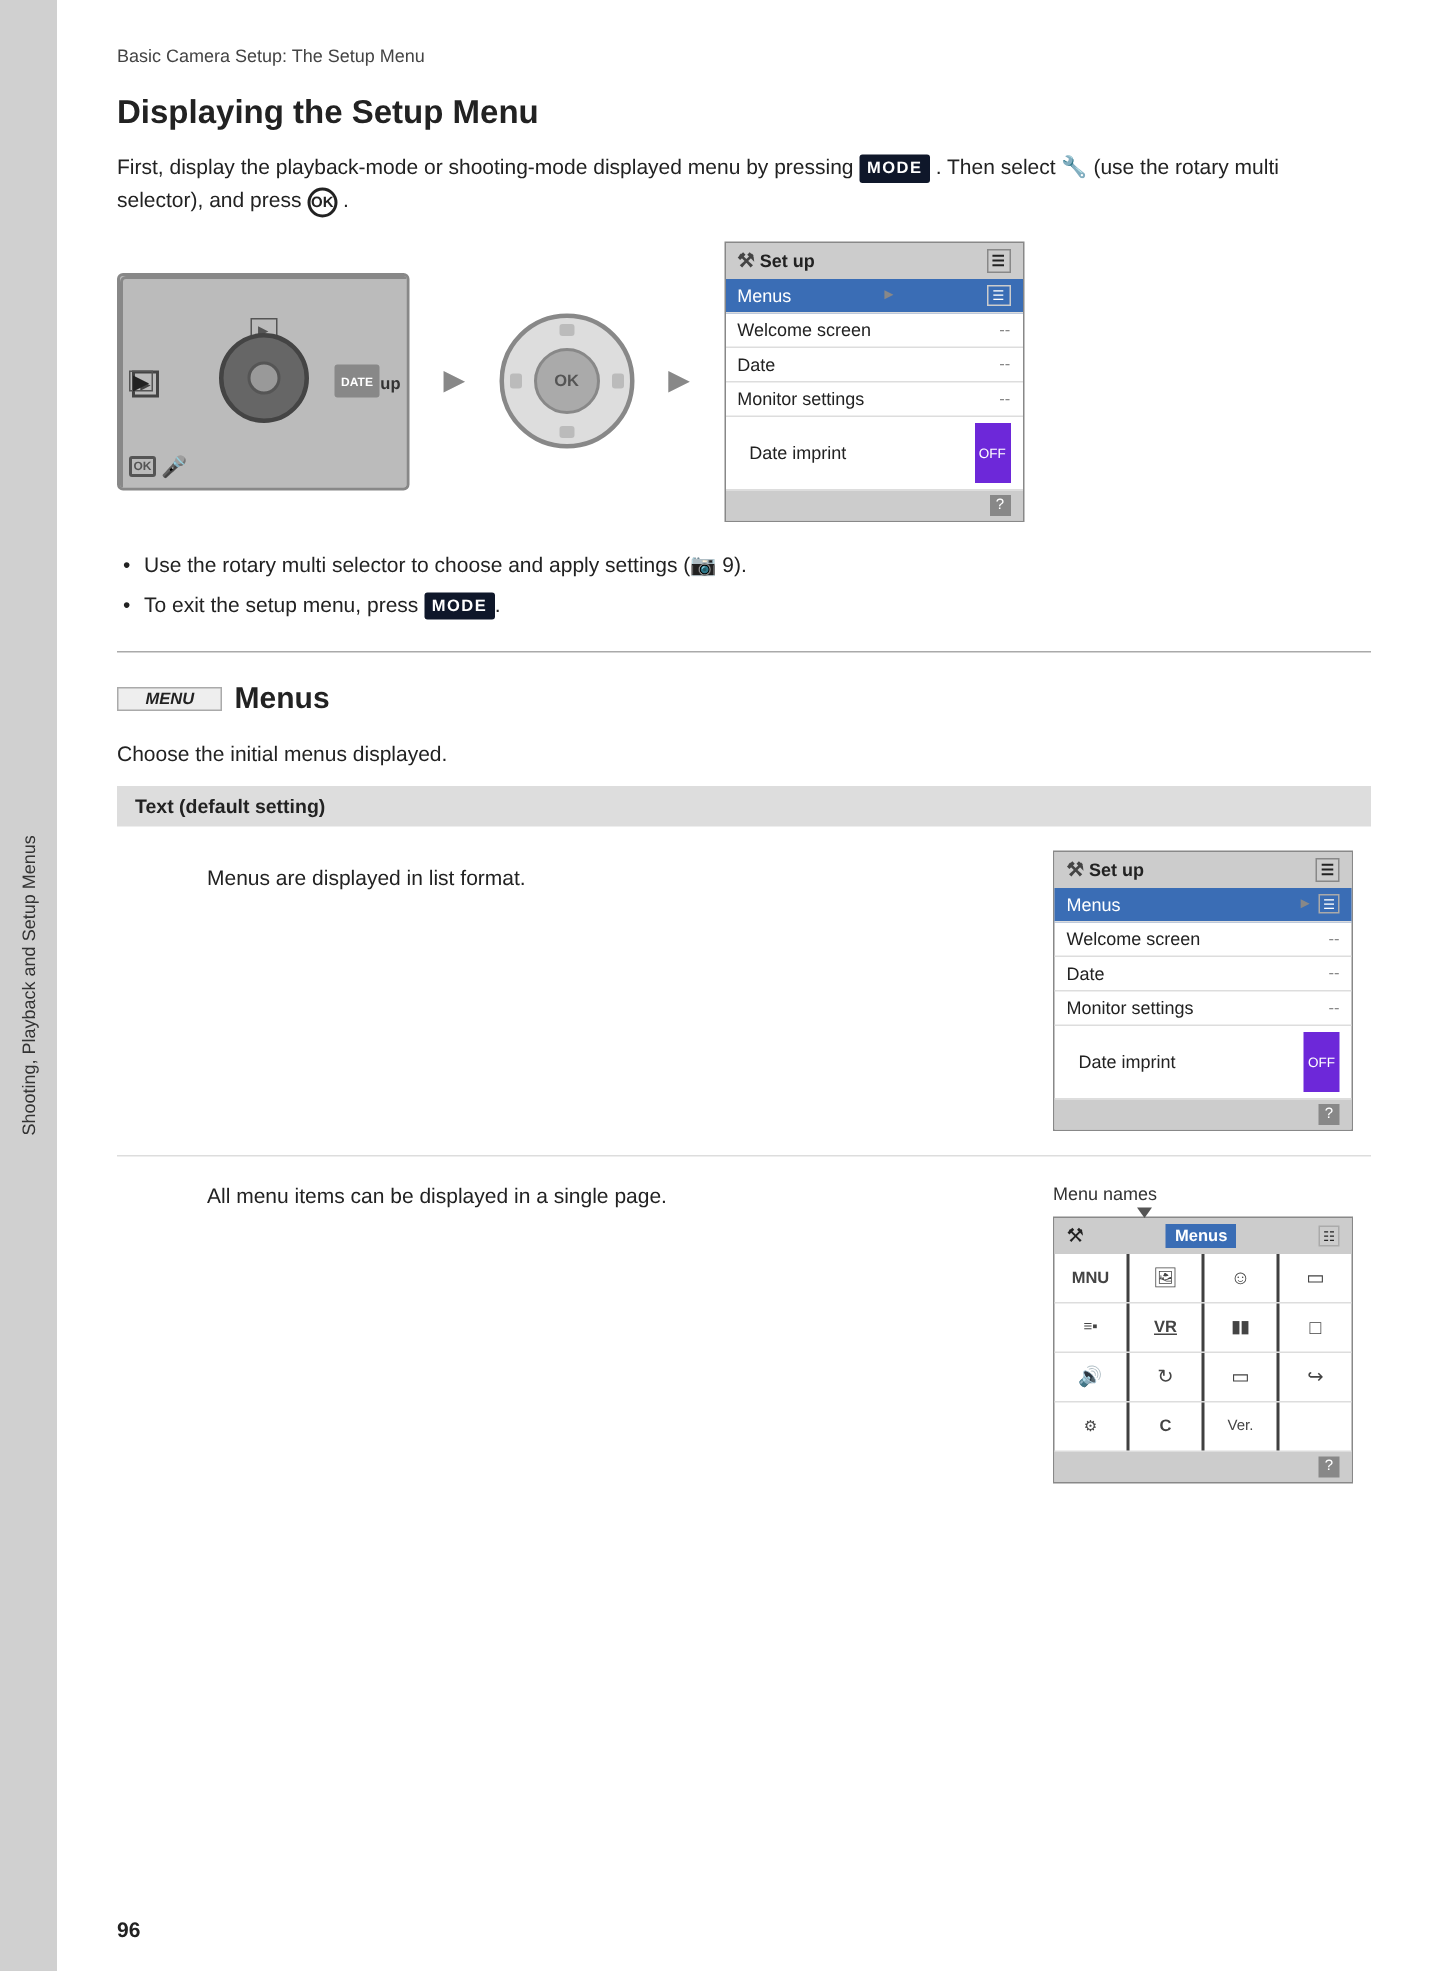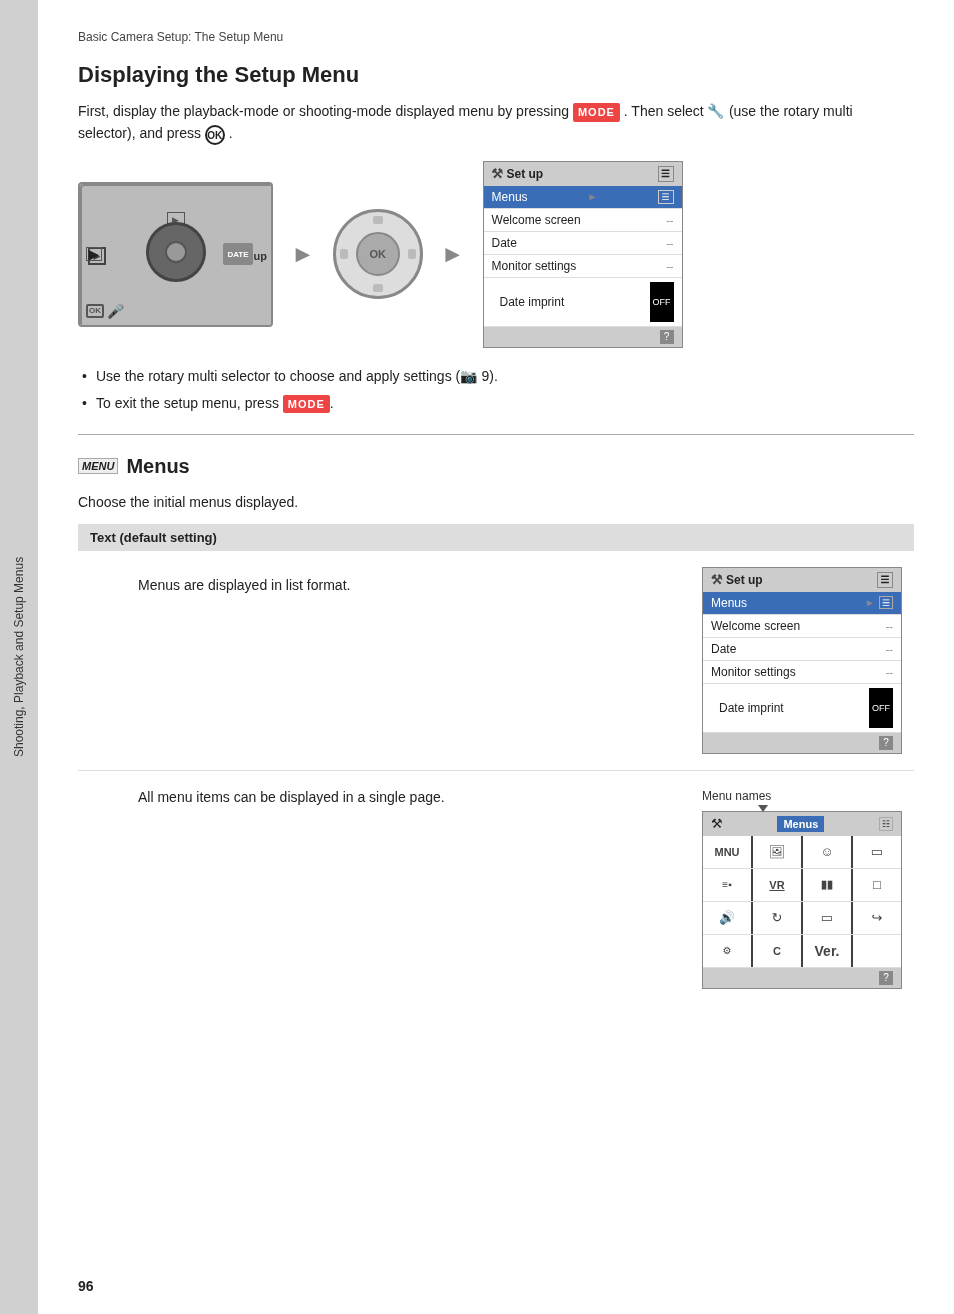--- a/index.html
+++ b/index.html
@@ -52,21 +52,21 @@
     }
 
     .intro-text {
       font-size: 14px;
       line-height: 1.6;
       margin-bottom: 16px;
     }
 
     .mode-badge {
       display: inline-block;
-      background: #ef4444;
+      background: #0f172a;
       color: #fff;
       font-size: 11px;
       font-weight: bold;
       padding: 1px 5px;
       border-radius: 2px;
       letter-spacing: 1px;
       vertical-align: middle;
     }
 
     .ok-badge {
@@ -271,21 +271,21 @@
       font-size: 10px;
       color: #888;
     }
 
     .menu-item .item-dashes {
       color: #888;
       font-size: 11px;
     }
 
     .menu-item .item-off {
-      background: #000000;
+      background: #6d28d9;
       color: #fff;
       font-size: 9px;
       padding: 15px 3px;
       margin-left: 30px;
     }
 
     .menu-bottom {
       background: #ccc;
       padding: 3px 8px;
       display: flex;
@@ -338,21 +338,21 @@
       align-items: center;
       gap: 8px;
     }
 
     .menu-icon-badge {
       display: inline-block;
       background: #eee;
       border: 1px solid #aaa;
       font-size: 11px;
       font-weight: bold;
-      padding: 1px 3px;
+      padding: 1px 18px;
       vertical-align: middle;
       font-style: italic;
     }
 
     .choose-text {
       font-size: 14px;
       margin-bottom: 14px;
       margin-top: 16px;
     }
 
@@ -684,21 +684,21 @@
             </div>
             <div class="grid-icon-row">
               <div class="grid-icon-cell">🔊</div>
               <div class="grid-icon-cell">↻</div>
               <div class="grid-icon-cell">▭</div>
               <div class="grid-icon-cell">↪</div>
             </div>
             <div class="grid-icon-row">
               <div class="grid-icon-cell" style="font-size:10px;">⚙</div>
               <div class="grid-icon-cell" style="font-size:11px;font-weight:bold;">C</div>
-              <div class="grid-icon-cell" style="font-size:14px;font-weight:bold;">Ver.</div>
+              <div class="grid-icon-cell" style="font-size:10px;font-weight:normal;">Ver.</div>
               <div class="grid-icon-cell"></div>
             </div>
             <div class="menu-bottom">
               <div class="question-badge">?</div>
             </div>
           </div>
         </div>
       </div>
     </div>
 

